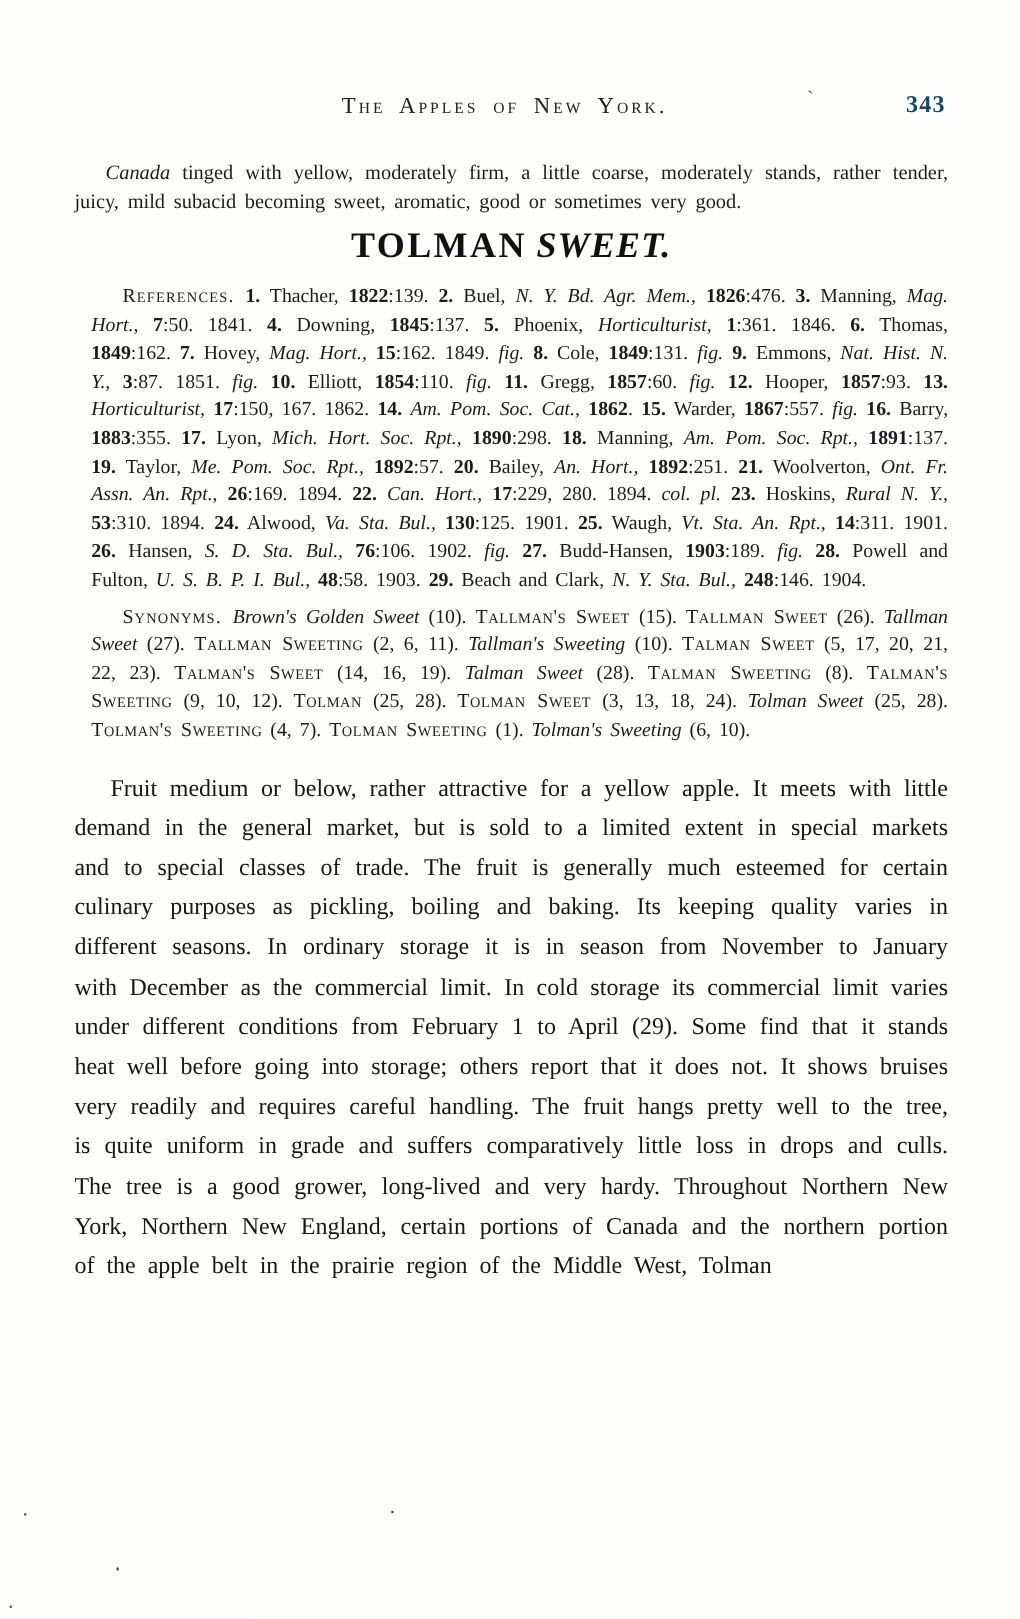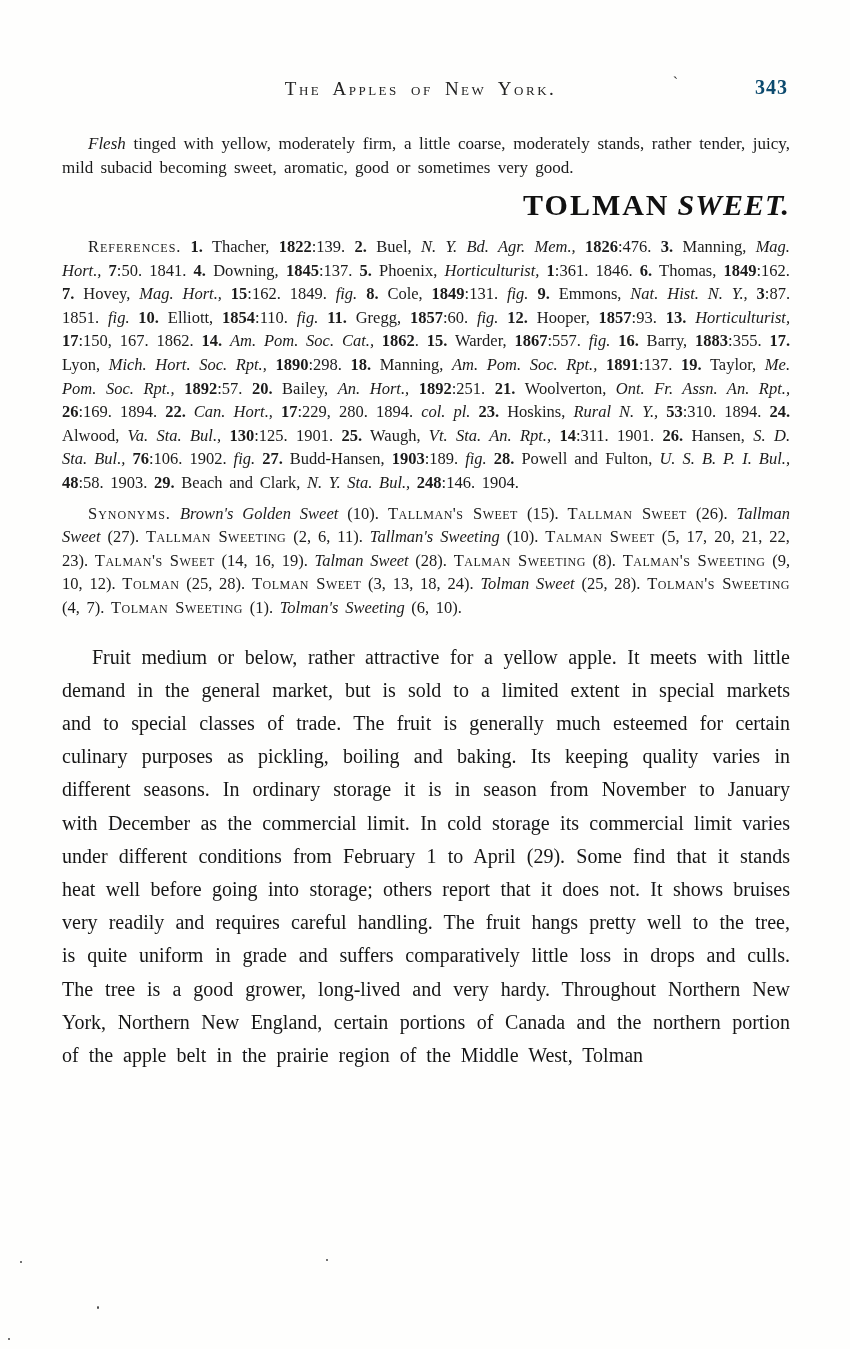--- a/index.html
+++ b/index.html
@@ -30,28 +30,28 @@
   .para{
     text-align:justify;
   }
   .flesh-para{
     margin:24px 0 0 0;
     font-size:17px;line-height:24px;word-spacing:3px;
     text-indent:26px;
   }
   .variety-title{
     margin-top:7px;
-    text-align:right;
+    text-align:center;
     font-size:30px;line-height:36px;
     letter-spacing:1px;color:#111;
   }
   .variety-name{font-weight:700;letter-spacing:2px;}
   .variety-name-italic{font-style:italic;font-weight:700;letter-spacing:1px;margin-left:8px;}
   .refs-para,.syn-para{
-    margin:12px 0 0 0;
+    margin:12px 0 0 14px;
     font-size:16.5px;line-height:23.6px;word-spacing:2.5px;
     text-indent:26px;
   }
   .syn-para{margin-top:7px;}
   .para-label{font-variant:small-caps;letter-spacing:1px;margin-right:9px;}
   .body-para{
     margin:21px 0 5px 0;
     font-size:20px;line-height:33.2px;word-spacing:5px;
     text-indent:30px;color:#161616;
   }
@@ -67,21 +67,21 @@
 <body>
 
 <div class="page">
 
   <div class="running-head">
     <span class="head-title">The Apples of New York.</span>
     <span class="stray-mark">ˋ</span>
     <span class="page-number">343</span>
   </div>
 
-  <p class="para flesh-para"><span><span class="seg-i">Flesh</span><span class="seg-p"> tinged with yellow, moderately firm, a little coarse, moderately stands, rather tender, juicy, mild subacid becoming sweet, aromatic, good or sometimes very good.</span></span></p>
+  <p class="para flesh-para"><span><span class="seg-i">Canada</span><span class="seg-p"> tinged with yellow, moderately firm, a little coarse, moderately stands, rather tender, juicy, mild subacid becoming sweet, aromatic, good or sometimes very good.</span></span></p>
 
   <div class="variety-title">
     <span class="variety-name">TOLMAN</span><span class="variety-name-italic">SWEET.</span>
   </div>
 
   <p class="para refs-para"><span class="para-label">References.</span><span><span class="seg-b">1.</span><span class="seg-p"> Thacher, </span><span class="seg-b">1822</span><span class="seg-p">:139. </span><span class="seg-b">2.</span><span class="seg-p"> Buel, </span><span class="seg-i">N. Y. Bd. Agr. Mem.,</span><span class="seg-p"> </span><span class="seg-b">1826</span><span class="seg-p">:476. </span><span class="seg-b">3.</span><span class="seg-p"> Manning, </span><span class="seg-i">Mag. Hort.,</span><span class="seg-p"> </span><span class="seg-b">7</span><span class="seg-p">:50. 1841. </span><span class="seg-b">4.</span><span class="seg-p"> Downing, </span><span class="seg-b">1845</span><span class="seg-p">:137. </span><span class="seg-b">5.</span><span class="seg-p"> Phoenix, </span><span class="seg-i">Horticulturist,</span><span class="seg-p"> </span><span class="seg-b">1</span><span class="seg-p">:361. 1846. </span><span class="seg-b">6.</span><span class="seg-p"> Thomas, </span><span class="seg-b">1849</span><span class="seg-p">:162. </span><span class="seg-b">7.</span><span class="seg-p"> Hovey, </span><span class="seg-i">Mag. Hort.,</span><span class="seg-p"> </span><span class="seg-b">15</span><span class="seg-p">:162. 1849. </span><span class="seg-i">fig.</span><span class="seg-p"> </span><span class="seg-b">8.</span><span class="seg-p"> Cole, </span><span class="seg-b">1849</span><span class="seg-p">:131. </span><span class="seg-i">fig.</span><span class="seg-p"> </span><span class="seg-b">9.</span><span class="seg-p"> Emmons, </span><span class="seg-i">Nat. Hist. N. Y.,</span><span class="seg-p"> </span><span class="seg-b">3</span><span class="seg-p">:87. 1851. </span><span class="seg-i">fig.</span><span class="seg-p"> </span><span class="seg-b">10.</span><span class="seg-p"> Elliott, </span><span class="seg-b">1854</span><span class="seg-p">:110. </span><span class="seg-i">fig.</span><span class="seg-p"> </span><span class="seg-b">11.</span><span class="seg-p"> Gregg, </span><span class="seg-b">1857</span><span class="seg-p">:60. </span><span class="seg-i">fig.</span><span class="seg-p"> </span><span class="seg-b">12.</span><span class="seg-p"> Hooper, </span><span class="seg-b">1857</span><span class="seg-p">:93. </span><span class="seg-b">13.</span><span class="seg-p"> </span><span class="seg-i">Horticulturist,</span><span class="seg-p"> </span><span class="seg-b">17</span><span class="seg-p">:150, 167. 1862. </span><span class="seg-b">14.</span><span class="seg-p"> </span><span class="seg-i">Am. Pom. Soc. Cat.,</span><span class="seg-p"> </span><span class="seg-b">1862</span><span class="seg-p">. </span><span class="seg-b">15.</span><span class="seg-p"> Warder, </span><span class="seg-b">1867</span><span class="seg-p">:557. </span><span class="seg-i">fig.</span><span class="seg-p"> </span><span class="seg-b">16.</span><span class="seg-p"> Barry, </span><span class="seg-b">1883</span><span class="seg-p">:355. </span><span class="seg-b">17.</span><span class="seg-p"> Lyon, </span><span class="seg-i">Mich. Hort. Soc. Rpt.,</span><span class="seg-p"> </span><span class="seg-b">1890</span><span class="seg-p">:298. </span><span class="seg-b">18.</span><span class="seg-p"> Manning, </span><span class="seg-i">Am. Pom. Soc. Rpt.,</span><span class="seg-p"> </span><span class="seg-b">1891</span><span class="seg-p">:137. </span><span class="seg-b">19.</span><span class="seg-p"> Taylor, </span><span class="seg-i">Me. Pom. Soc. Rpt.,</span><span class="seg-p"> </span><span class="seg-b">1892</span><span class="seg-p">:57. </span><span class="seg-b">20.</span><span class="seg-p"> Bailey, </span><span class="seg-i">An. Hort.,</span><span class="seg-p"> </span><span class="seg-b">1892</span><span class="seg-p">:251. </span><span class="seg-b">21.</span><span class="seg-p"> Woolverton, </span><span class="seg-i">Ont. Fr. Assn. An. Rpt.,</span><span class="seg-p"> </span><span class="seg-b">26</span><span class="seg-p">:169. 1894. </span><span class="seg-b">22.</span><span class="seg-p"> </span><span class="seg-i">Can. Hort.,</span><span class="seg-p"> </span><span class="seg-b">17</span><span class="seg-p">:229, 280. 1894. </span><span class="seg-i">col. pl.</span><span class="seg-p"> </span><span class="seg-b">23.</span><span class="seg-p"> Hoskins, </span><span class="seg-i">Rural N. Y.,</span><span class="seg-p"> </span><span class="seg-b">53</span><span class="seg-p">:310. 1894. </span><span class="seg-b">24.</span><span class="seg-p"> Alwood, </span><span class="seg-i">Va. Sta. Bul.,</span><span class="seg-p"> </span><span class="seg-b">130</span><span class="seg-p">:125. 1901. </span><span class="seg-b">25.</span><span class="seg-p"> Waugh, </span><span class="seg-i">Vt. Sta. An. Rpt.,</span><span class="seg-p"> </span><span class="seg-b">14</span><span class="seg-p">:311. 1901. </span><span class="seg-b">26.</span><span class="seg-p"> Hansen, </span><span class="seg-i">S. D. Sta. Bul.,</span><span class="seg-p"> </span><span class="seg-b">76</span><span class="seg-p">:106. 1902. </span><span class="seg-i">fig.</span><span class="seg-p"> </span><span class="seg-b">27.</span><span class="seg-p"> Budd-Hansen, </span><span class="seg-b">1903</span><span class="seg-p">:189. </span><span class="seg-i">fig.</span><span class="seg-p"> </span><span class="seg-b">28.</span><span class="seg-p"> Powell and Fulton, </span><span class="seg-i">U. S. B. P. I. Bul.,</span><span class="seg-p"> </span><span class="seg-b">48</span><span class="seg-p">:58. 1903. </span><span class="seg-b">29.</span><span class="seg-p"> Beach and Clark, </span><span class="seg-i">N. Y. Sta. Bul.,</span><span class="seg-p"> </span><span class="seg-b">248</span><span class="seg-p">:146. 1904.</span></span></p>
 
   <p class="para syn-para"><span class="para-label">Synonyms.</span><span><span class="seg-i">Brown's Golden Sweet</span><span class="seg-p"> (10). </span><span class="seg-sc">Tallman's Sweet</span><span class="seg-p"> (15). </span><span class="seg-sc">Tallman Sweet</span><span class="seg-p"> (26). </span><span class="seg-i">Tallman Sweet</span><span class="seg-p"> (27). </span><span class="seg-sc">Tallman Sweeting</span><span class="seg-p"> (2, 6, 11). </span><span class="seg-i">Tallman's Sweeting</span><span class="seg-p"> (10). </span><span class="seg-sc">Talman Sweet</span><span class="seg-p"> (5, 17, 20, 21, 22, 23). </span><span class="seg-sc">Talman's Sweet</span><span class="seg-p"> (14, 16, 19). </span><span class="seg-i">Talman Sweet</span><span class="seg-p"> (28). </span><span class="seg-sc">Talman Sweeting</span><span class="seg-p"> (8). </span><span class="seg-sc">Talman's Sweeting</span><span class="seg-p"> (9, 10, 12). </span><span class="seg-sc">Tolman</span><span class="seg-p"> (25, 28). </span><span class="seg-sc">Tolman Sweet</span><span class="seg-p"> (3, 13, 18, 24). </span><span class="seg-i">Tolman Sweet</span><span class="seg-p"> (25, 28). </span><span class="seg-sc">Tolman's Sweeting</span><span class="seg-p"> (4, 7). </span><span class="seg-sc">Tolman Sweeting</span><span class="seg-p"> (1). </span><span class="seg-i">Tolman's Sweeting</span><span class="seg-p"> (6, 10).</span></span></p>
 
   <p class="para body-para">Fruit medium or below, rather attractive for a yellow apple. It meets with little demand in the general market, but is sold to a limited extent in special markets and to special classes of trade. The fruit is generally much esteemed for certain culinary purposes as pickling, boiling and baking. Its keeping quality varies in different seasons. In ordinary storage it is in season from November to January with December as the commercial limit. In cold storage its commercial limit varies under different conditions from February 1 to April (29). Some find that it stands heat well before going into storage; others report that it does not. It shows bruises very readily and requires careful handling. The fruit hangs pretty well to the tree, is quite uniform in grade and suffers comparatively little loss in drops and culls. The tree is a good grower, long-lived and very hardy. Throughout Northern New York, Northern New England, certain portions of Canada and the northern portion of the apple belt in the prairie region of the Middle West, Tolman</p>

